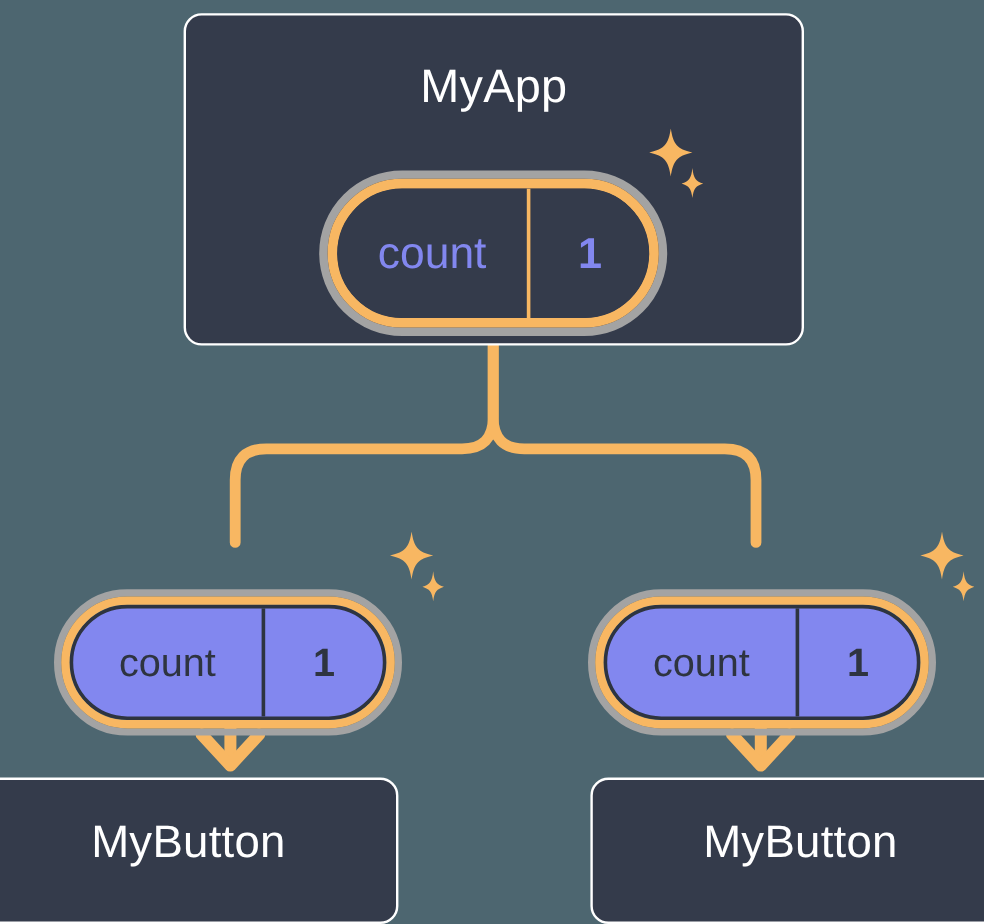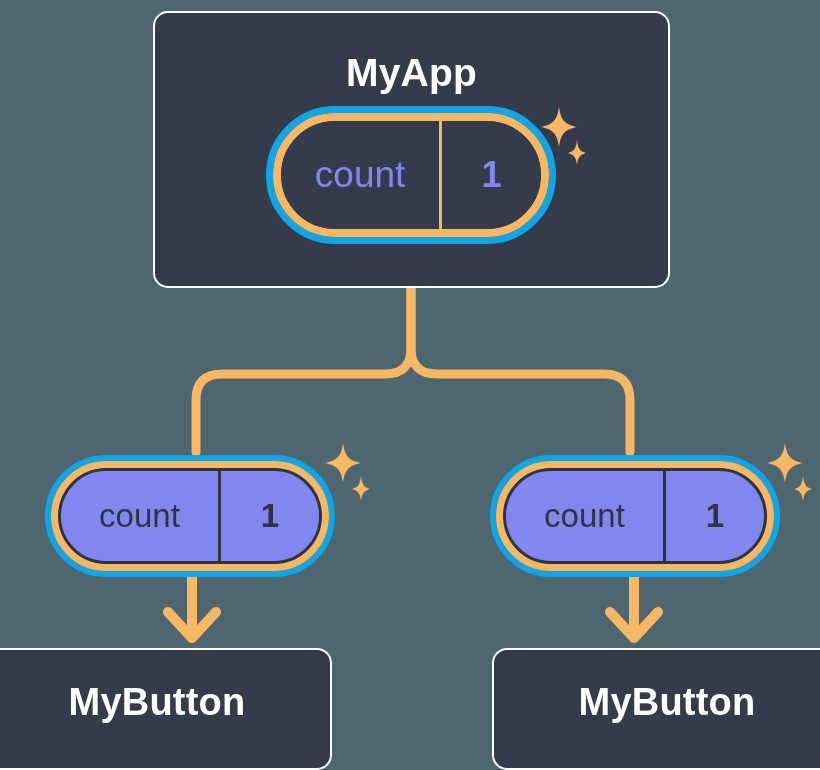--- a/index.html
+++ b/index.html
@@ -34,21 +34,21 @@
     border: 2px solid #ffffff;
     border-radius: 15px;
     box-sizing: border-box;
   }
   .card-title {
     position: absolute;
     left: 0;
     width: 100%;
     text-align: center;
     color: #ffffff;
-    font-weight: 700;
+    font-weight: 400;
     letter-spacing: 0.2px;
     white-space: nowrap;
   }
   #card-myapp {
     left: 153px;
     top: 11px;
     width: 517px;
     height: 277px;
   }
   #card-myapp .card-title {
@@ -76,27 +76,28 @@
   
   .pill {
     position: absolute;
     box-sizing: border-box;
     border-radius: 999px;
     display: flex;
     align-items: stretch;
   }
   
   .pill-outer {
-    border: 7px solid #0ea5e9;
+    border: 7px solid #a3a3a3;
     border-radius: 999px;
     box-sizing: border-box;
     width: 100%;
     height: 100%;
     padding: 0;
     display: flex;
+    margin-top: 36px;
   }
   
   .pill-inner {
     border: 8px solid #f8b762;
     border-radius: 999px;
     box-sizing: border-box;
     width: 100%;
     height: 100%;
     display: flex;
     align-items: stretch;

